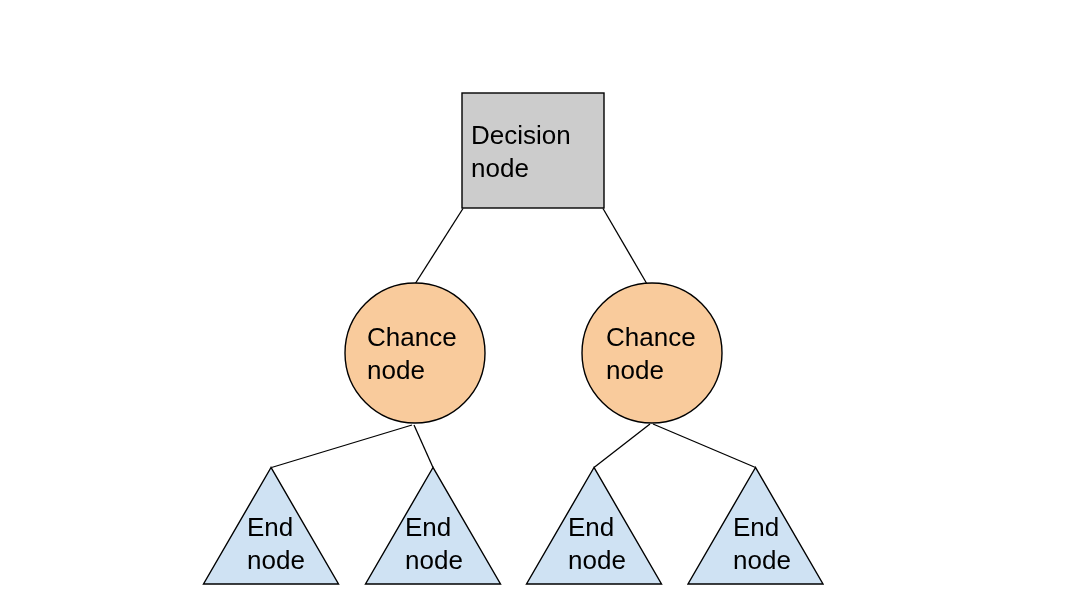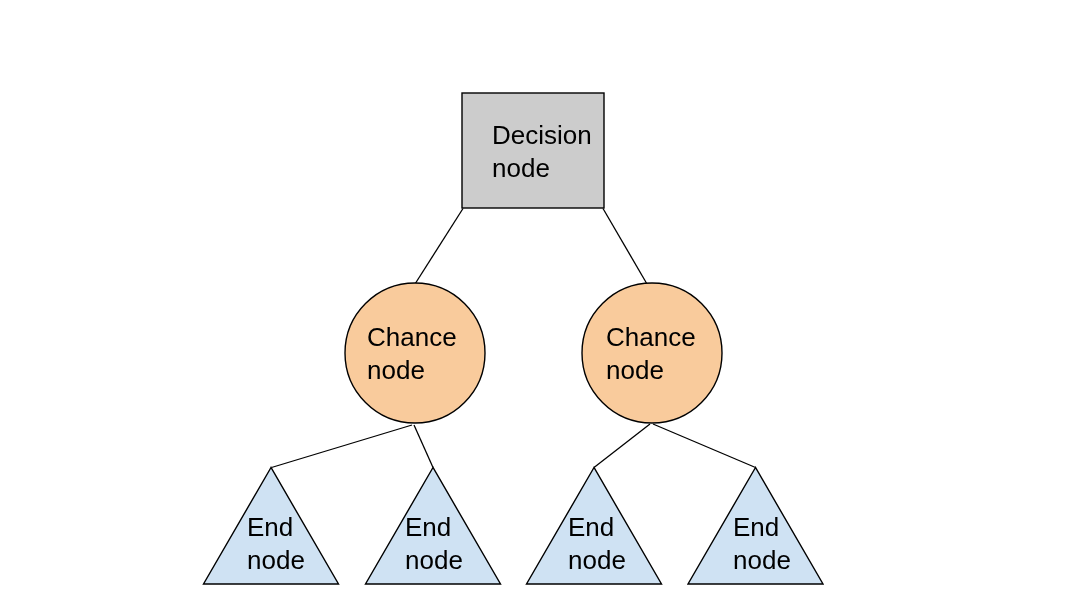--- a/index.html
+++ b/index.html
@@ -28,21 +28,21 @@
     display: block;
   }
   .node-label {
     position: absolute;
     font-size: 26px;
     line-height: 33px;
     color: #000000;
     text-align: left;
     white-space: nowrap;
   }
-  #lbl-decision      { left: 492px; top: 119px; }
+  #lbl-decision      { left: 471px; top: 119px; }
   #lbl-chance-left   { left: 367px; top: 321px; }
   #lbl-chance-right  { left: 606px; top: 321px; }
   #lbl-end-1         { left: 247px; top: 511px; }
   #lbl-end-2         { left: 405px; top: 511px; }
   #lbl-end-3         { left: 568px; top: 511px; }
   #lbl-end-4         { left: 733px; top: 511px; }
 </style>
 </head>
 <body>
 

